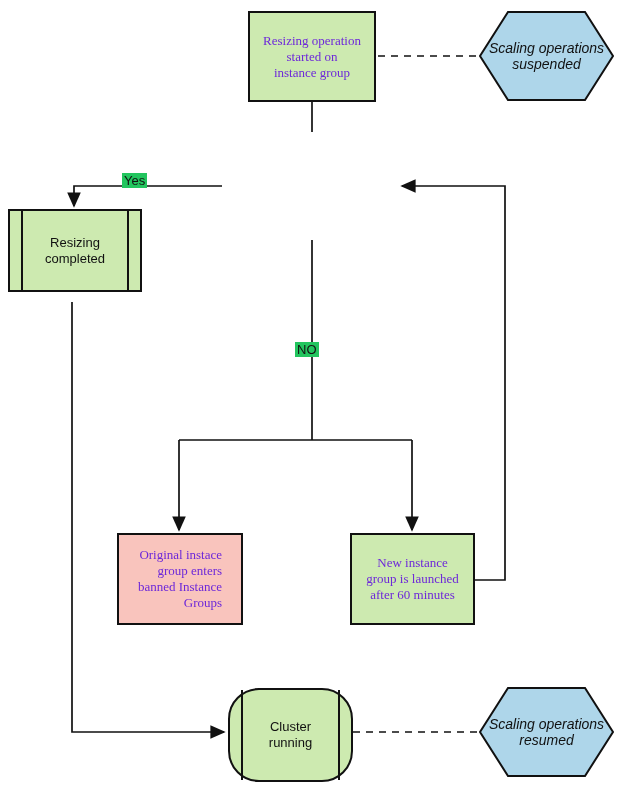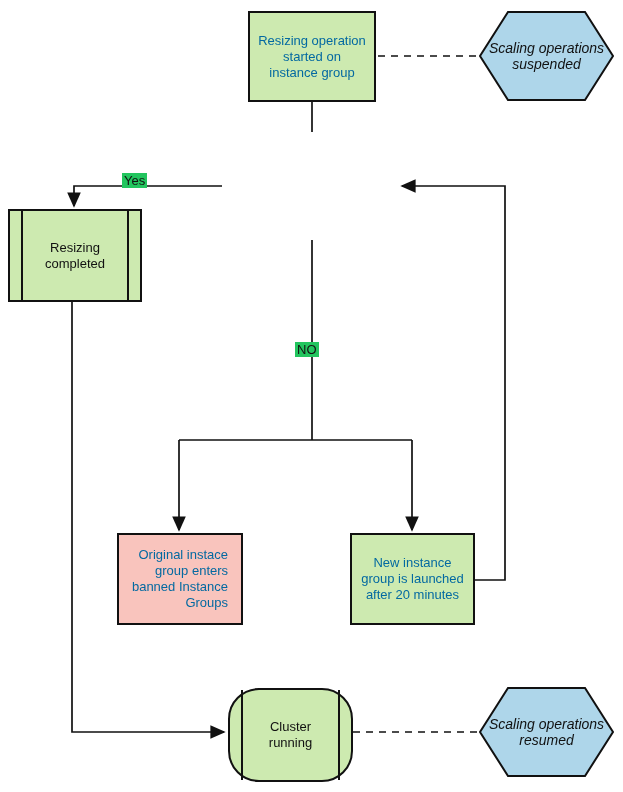--- a/index.html
+++ b/index.html
@@ -24,24 +24,25 @@
     width: 623px;
     height: 792px;
   }
   .node {
     position: absolute;
     box-sizing: border-box;
     display: flex;
     align-items: center;
     justify-content: center;
     text-align: center;
-    color: #0369a1;
+    color: #6d28d9;
     font-size: 13px;
     line-height: 16px;
     white-space: pre-line;
+    font-family: Liberation Serif, serif;
   }
   .proc {
     border: 2px solid #111111;
   }
   .green  { background: #cdeab0; }
   .pink   { background: #f9c4bd; }
   .predef {
     border: 2px solid #111111;
     background: #cdeab0;
     position: absolute;
@@ -137,38 +138,38 @@
 
   <div class="shapeholder" style="left:478px; top:10px; width:137px; height:92px;">
     <svg width="137" height="92" viewBox="0 0 137 92">
       <polygon points="30,2 107,2 135,46 107,90 30,90 2,46" fill="#aed6ea" stroke="#111111" stroke-width="2"></polygon>
     </svg>
     <span class="shapelabel">Scaling operations
 suspended</span>
   </div>
 
 
-  <div class="predef" style="left:8px; top:209px; width:134px; height:93px;">
+  <div class="predef" style="left:8px; top:209px; width:134px; height:83px;">
     <span class="bar" style="left:11px;"></span>
     <span class="bar" style="right:11px;"></span>
     <span class="ptext">Resizing
 completed</span>
   </div>
 
   <div class="node proc pink" style="left:117px; top:533px; width:126px; height:92px; background:#f9c4bd;text-align:right;">
     <span>Original instace
 group enters
 banned Instance
 Groups</span>
   </div>
 
   <div class="node proc green" style="left:350px; top:533px; width:125px; height:92px;">
     <span>New instance
 group is launched
-after 20 minutes</span>
+after 60 minutes</span>
   </div>
 
   <div class="predef" style="left:228px; top:688px; width:125px; height:94px;border-radius:31px;">
     <span class="bar" style="left:11px;"></span>
     <span class="bar" style="right:11px;"></span>
     <span class="ptext">Cluster
 running</span>
   </div>
 
   <div class="shapeholder" style="left:478px; top:686px; width:137px; height:92px;">

